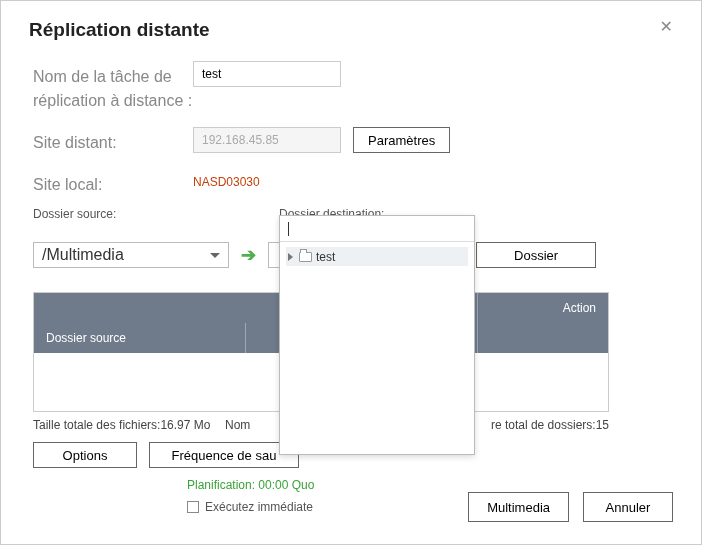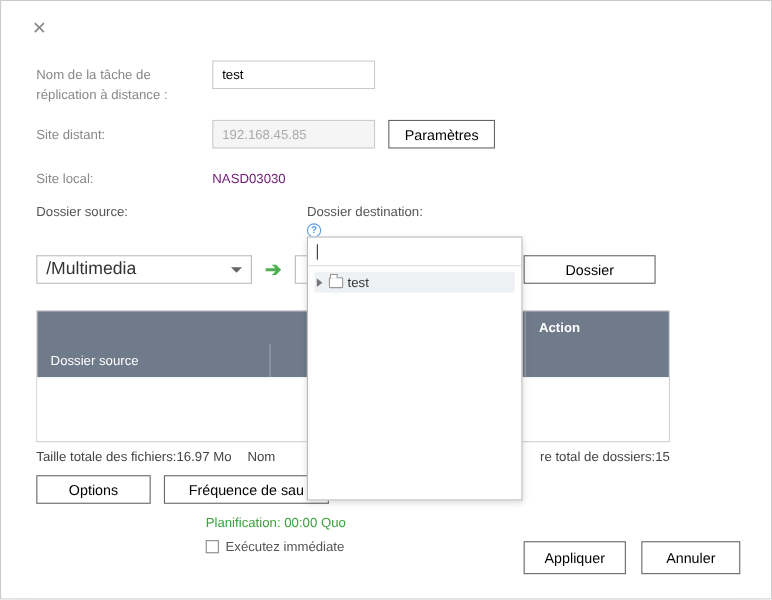--- a/index.html
+++ b/index.html
@@ -39,21 +39,21 @@
     padding: 8px 32px 0 32px;
   }
   .row {
     display: flex;
     align-items: flex-start;
     margin-bottom: 14px;
   }
   .label-col {
     width: 160px;
     color: #888;
-    font-size: 12px;
+    font-size: 16px;
     line-height: 1.5;
     padding-top: 4px;
   }
   .field-col {
     flex: 1;
     display: flex;
     align-items: center;
     gap: 12px;
   }
   input.text-input {
@@ -61,38 +61,38 @@
     height: 26px;
     padding: 0 8px;
     font-size: 12px;
     width: 148px;
   }
   input.text-input.readonly {
     background: #f5f5f5;
     color: #aaa;
   }
   .static-text {
-    color: #701a75;
+    color: #c2410c;
     font-size: 12px;
     line-height: 26px;
   }
   .btn {
     border: 1px solid #666;
     background: #fff;
     height: 26px;
     min-width: 96px;
     padding: 0 14px;
     font-size: 13px;
     cursor: pointer;
     text-align: center;
   }
   .section-labels {
     display: flex;
     margin-top: 6px;
-    margin-bottom: 16px;
+    margin-bottom: 4px;
     font-size: 12px;
     color: #555;
   }
   .section-labels .src-label { width: 246px; }
   .section-labels .dst-label { margin-left: 0; display: flex; gap: 4px; flex-direction: column; }
   .help-icon {
     display: inline-flex;
     width: 13px; height: 13px;
     border: 1px solid #5aa0e0;
     border-radius: 50%;
@@ -210,21 +210,21 @@
     color: #fff;
     font-size: 12px;
   }
   .th {
     padding: 8px 12px;
     border-right: 1px solid rgba(255,255,255,0.35);
   }
   .th:last-child { border-right: none; text-align: center; }
   .th.col1 { width: 212px; margin-top: 30px; }
   .th.col2 { flex: 1; }
-  .th.col3 { width: 130px; text-align: left; font-weight: bold; }
+  .th.col3 { width: 130px; text-align: right; }
   .tbody {
     height: 58px;
     background: #fff;
   }
   .stats-row {
     display: flex;
     width: 576px;
     font-size: 12px;
     color: #444;
     margin-top: 6px;
@@ -266,20 +266,21 @@
     gap: 14px;
   }
   .footer .btn { height: 30px; min-width: 90px; font-size: 13px; padding: 0 18px; }
 </style>
 </head>
 <body>
 
 <div class="dialog">
 
   <div class="dialog-header">
+    <div class="dialog-title">Réplication distante</div>
     <div class="close-btn">✕</div>
   </div>
 
   <div class="body">
 
     <div class="row">
       <div class="label-col">Nom de la tâche de réplication à distance :</div>
       <div class="field-col">
         <input class="text-input" type="text" value="test" style="">
       </div>
@@ -365,17 +366,17 @@
     <div class="tree">
       <div class="tree-item hover">
         <span class="tree-caret"></span>
         <span class="folder-icon"></span>
         <span>test</span>
       </div>
     </div>
   </div>
 
   <div class="footer">
-    <button class="btn">Appliquer</button>
+    <button class="btn">Multimedia</button>
     <button class="btn">Annuler</button>
   </div>
 
 </div>
 
 </body></html>

